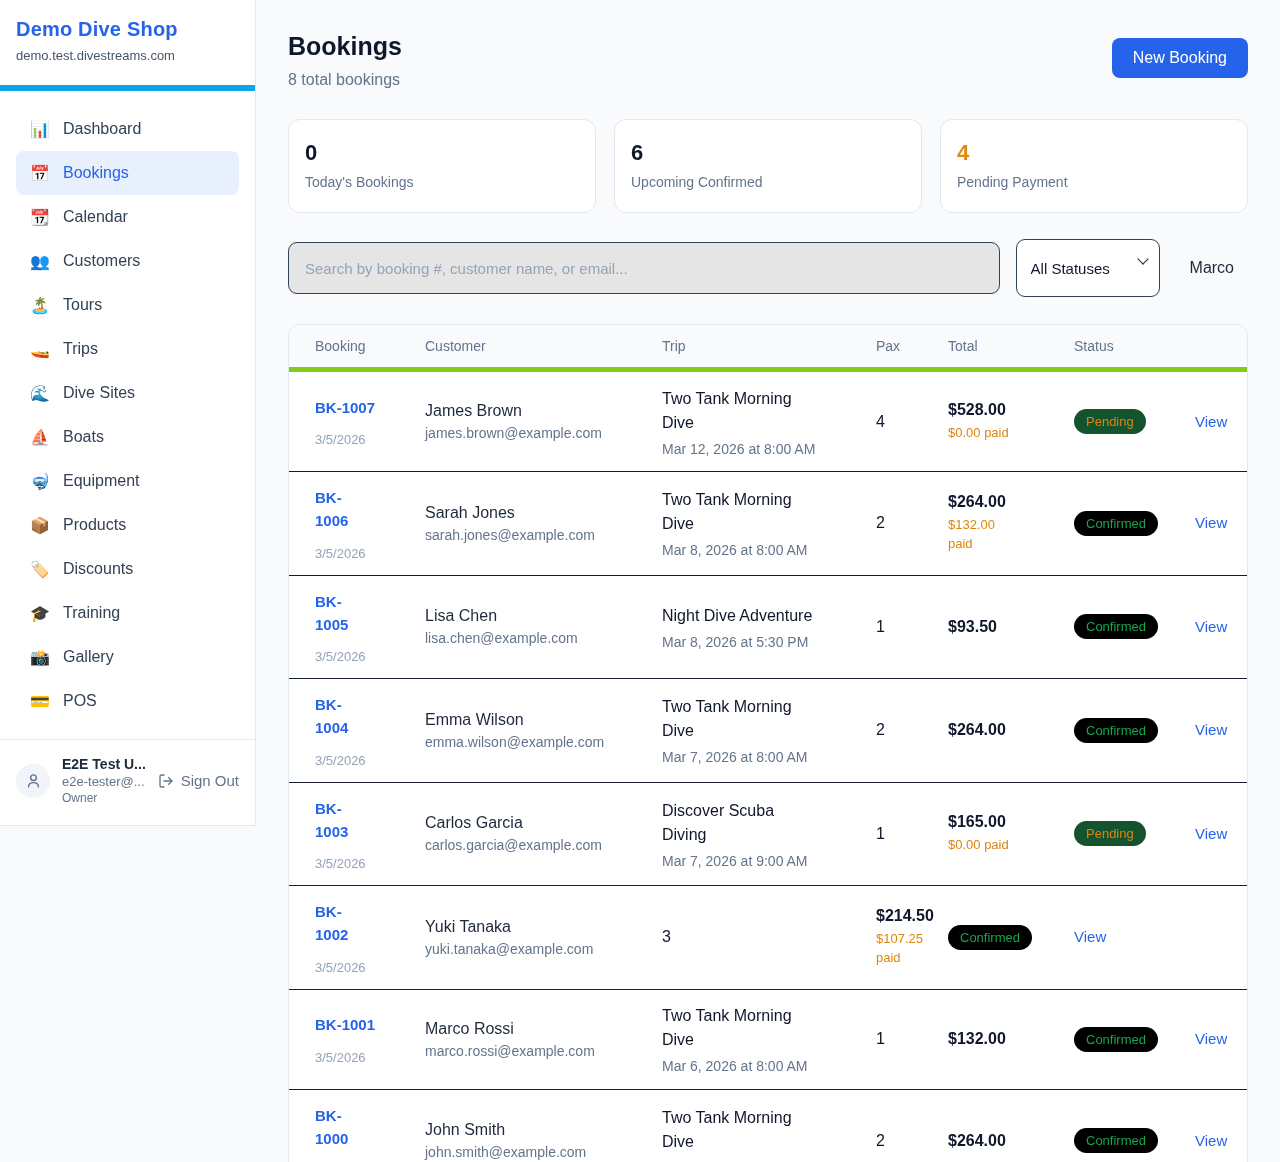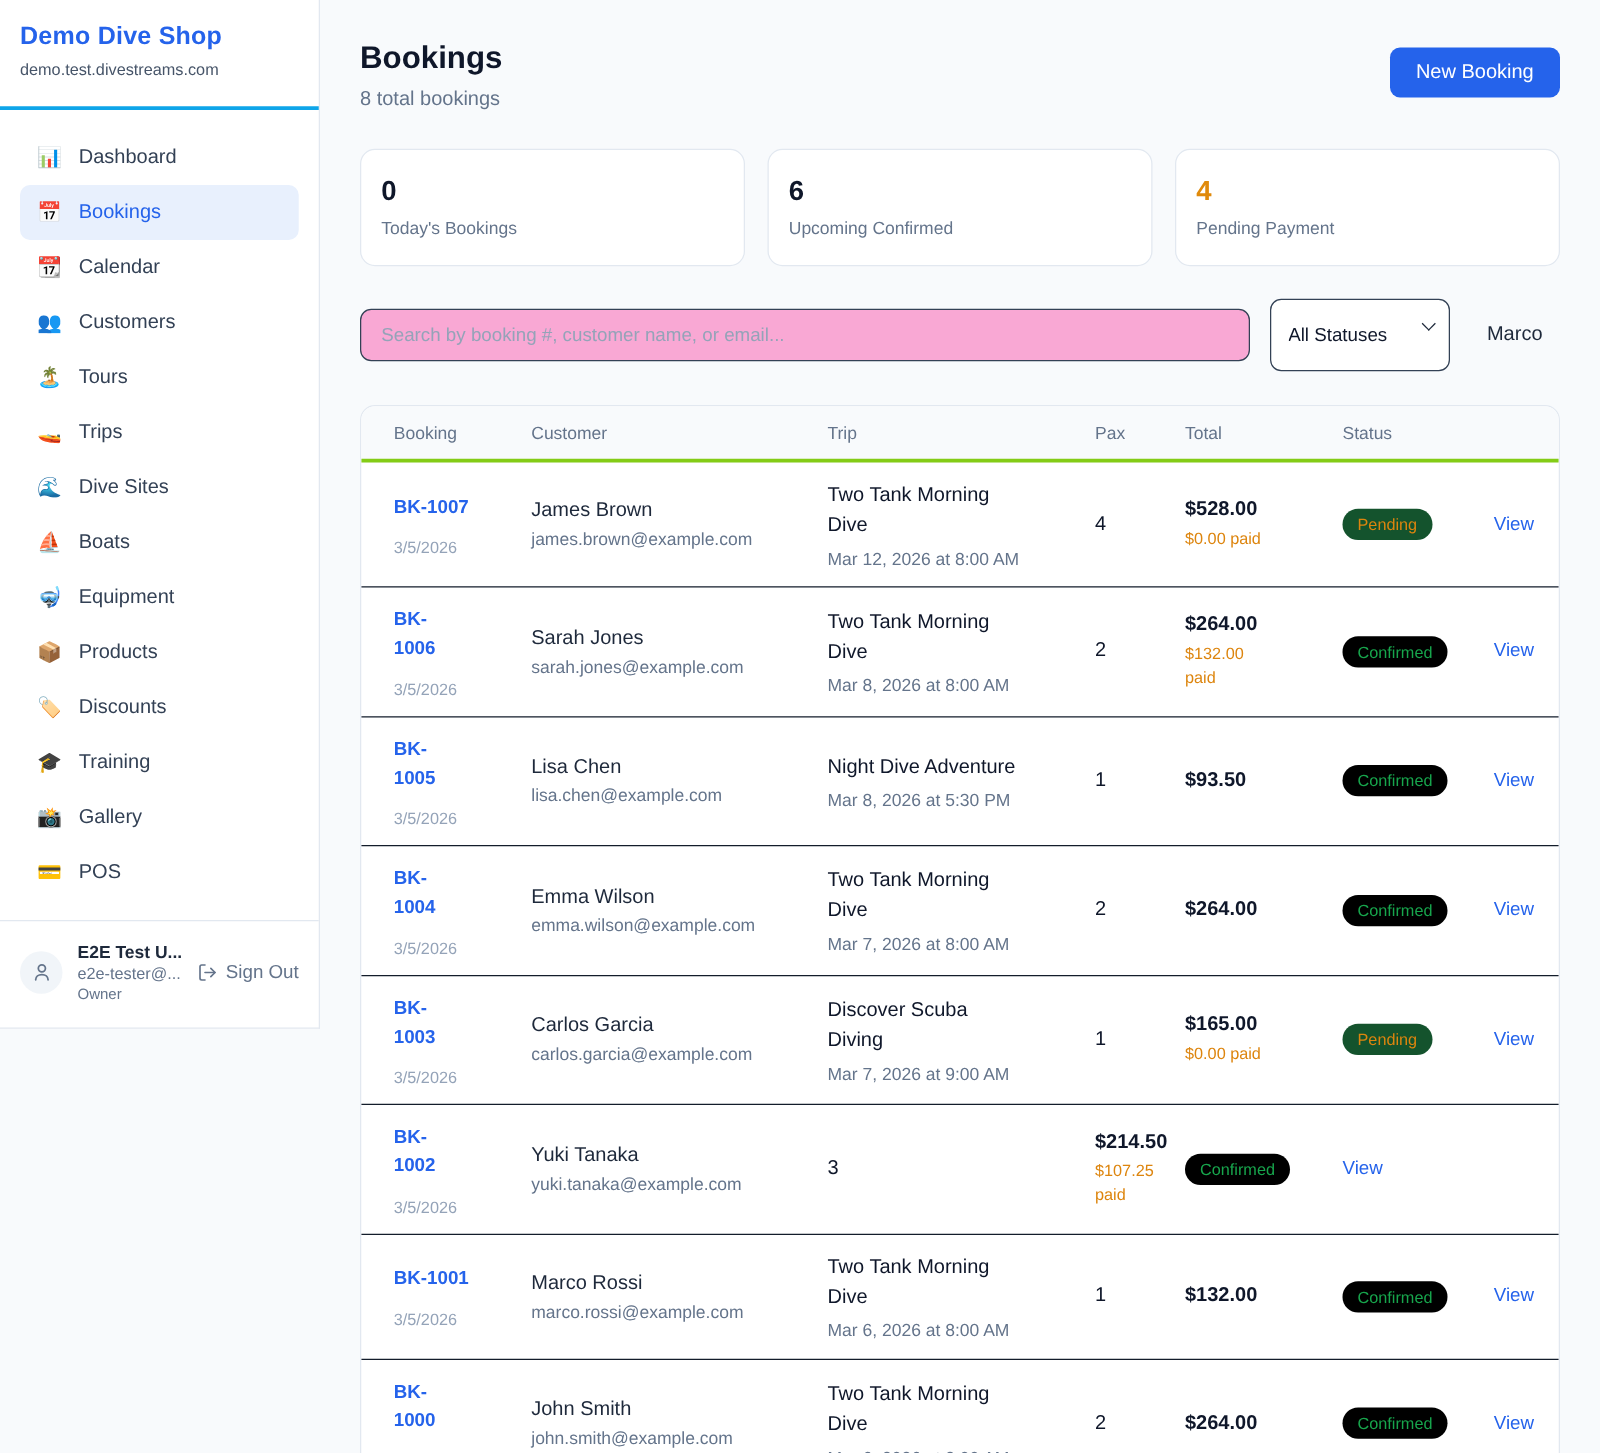--- a/index.html
+++ b/index.html
@@ -12,21 +12,21 @@
     align-items:flex-start;
   }
   
   .sidebar {
     width:256px; flex:0 0 256px;
     background:#ffffff;
     border-right:1px solid #e2e8f0;
     border-bottom:1px solid #e2e8f0;
     align-self:flex-start;
   }
-  .brand { padding:18px 16px 22px; border-bottom:3px solid #0ea5e9; }
+  .brand { padding:18px 16px 22px; border-bottom:6px solid #0ea5e9; }
   .brand-name { color:#2563eb; font-size:20px; font-weight:700; letter-spacing:.2px; }
   .brand-domain { color:#475569; font-size:13px; margin-top:7px; }
   .nav { padding:16px; }
   .nav-item {
     display:flex; align-items:center; gap:13px;
     height:44px; padding:0 14px; border-radius:8px;
     font-size:16px; color:#334155; cursor:pointer;
   }
   .nav-item .nv-icon { font-size:16px; width:20px; text-align:center; }
   .nav-item.active { background:#e8f0fd; color:#2563eb; font-weight:500; }
@@ -63,22 +63,22 @@
   .stats { display:flex; gap:18px; margin-top:30px; }
   .stat-card {
     flex:1; background:#ffffff; border:1px solid #e2e8f0; border-radius:12px;
     padding:20px 16px 22px 16px;
   }
   .stat-value { font-size:22px; font-weight:700; color:#0f172a; }
   .stat-label { font-size:14px; color:#64748b; margin-top:8px; }
   
   .filter-row { display:flex; align-items:center; margin-top:26px; gap:16px; }
   .search-input {
-    flex:1; height:42px; border:1px solid #334155; border-radius:9px;
-    padding:0 16px; font-size:15px; font-family:inherit; color:#0f172a; background:#f9a8d4;
+    flex:1; height:52px; border:1px solid #334155; border-radius:9px;
+    padding:0 16px; font-size:15px; font-family:inherit; color:#0f172a; background:#e5e5e5;
     max-width:714px;
   }
   .search-input::placeholder { color:#94a3b8; }
   .select-wrap { position:relative; }
   .status-select {
     height:58px; width:144px; border:1px solid #334155; border-radius:9px;
     background:#fff; font-family:inherit; font-size:15px; color:#0f172a;
     padding:0 30px 0 14px; appearance:none; -webkit-appearance:none; cursor:pointer;
   }
   .select-wrap::after {
@@ -95,21 +95,21 @@
   .table-card {
     margin-top:27px; background:#ffffff; border:1px solid #e2e8f0;
     border-radius:12px; overflow:hidden;
   }
   .tgrid {
     display:grid;
     grid-template-columns:110px 237px 214px 72px 126px 121px 1fr;
     padding-left:26px; padding-right:20px;
   }
   .thead {
-    background:#f8fafc; border-bottom:3px solid #84cc16;
+    background:#f8fafc; border-bottom:5px solid #84cc16;
     padding-top:13px; padding-bottom:13px;
   }
   .th { font-size:14px; font-weight:500; color:#64748b; }
   .trow { min-height:100px; align-items:center; padding-top:14px; padding-bottom:14px; border-bottom:1px solid #131c2b; }
   .trow:last-child { border-bottom:none; }
   .bid { color:#2563eb; font-size:15px; font-weight:700; line-height:1.55; white-space:pre-line; cursor:pointer; }
   .bdate { color:#94a3b8; font-size:13px; margin-top:13px; }
   .cname { font-size:16px; color:#1e293b; }
   .cemail { font-size:14px; color:#64748b; margin-top:5px; }
   .trip-title { font-size:16px; font-weight:500; color:#0f172a; line-height:1.5; white-space:pre-line; }

